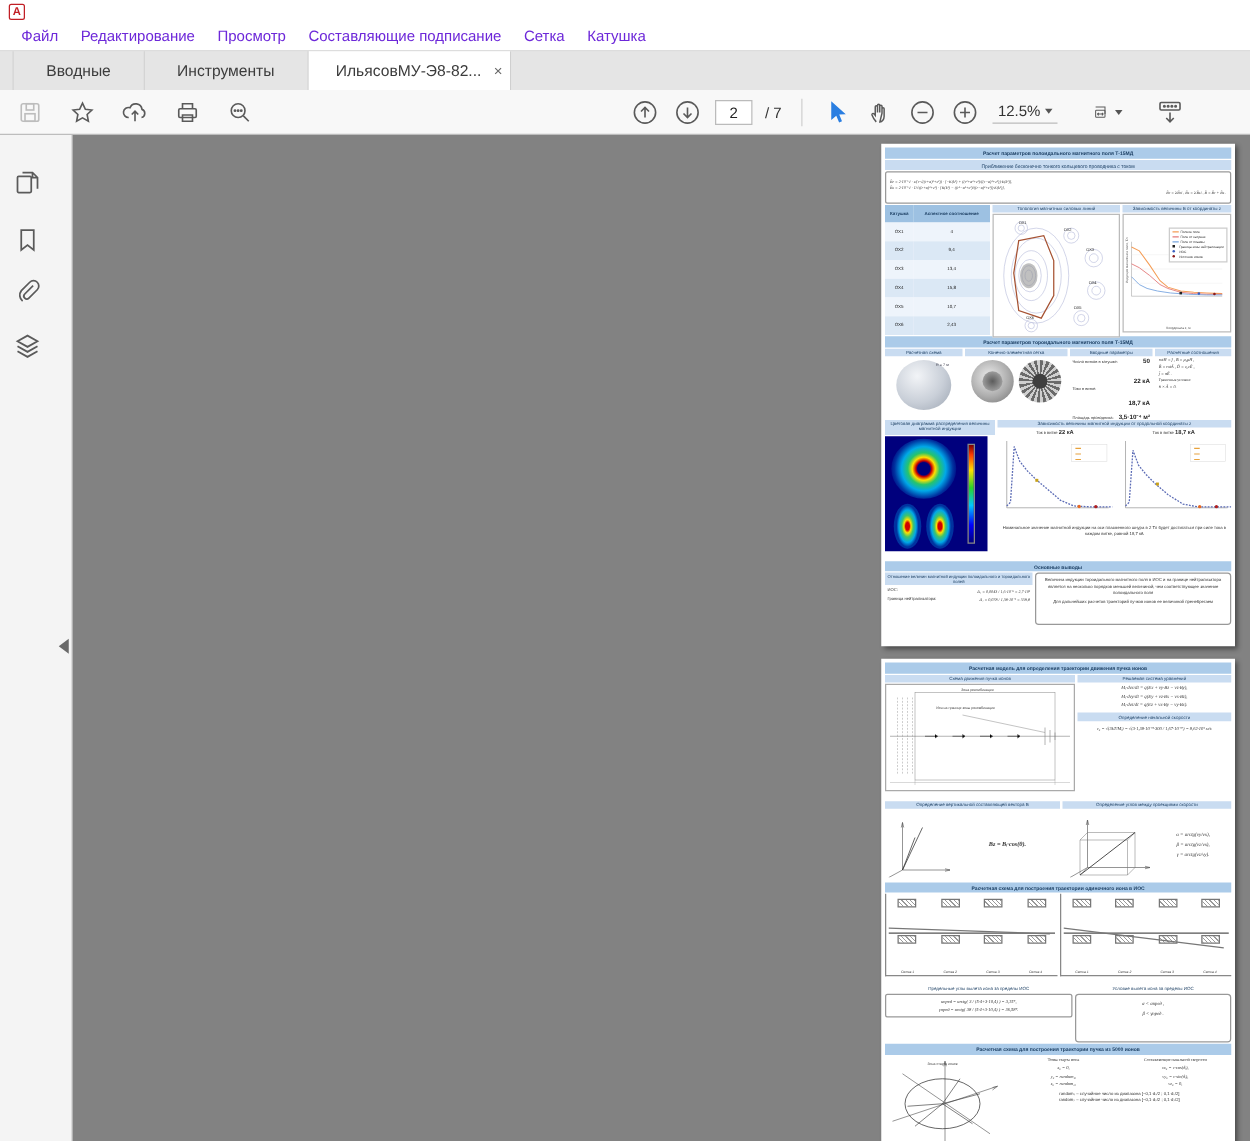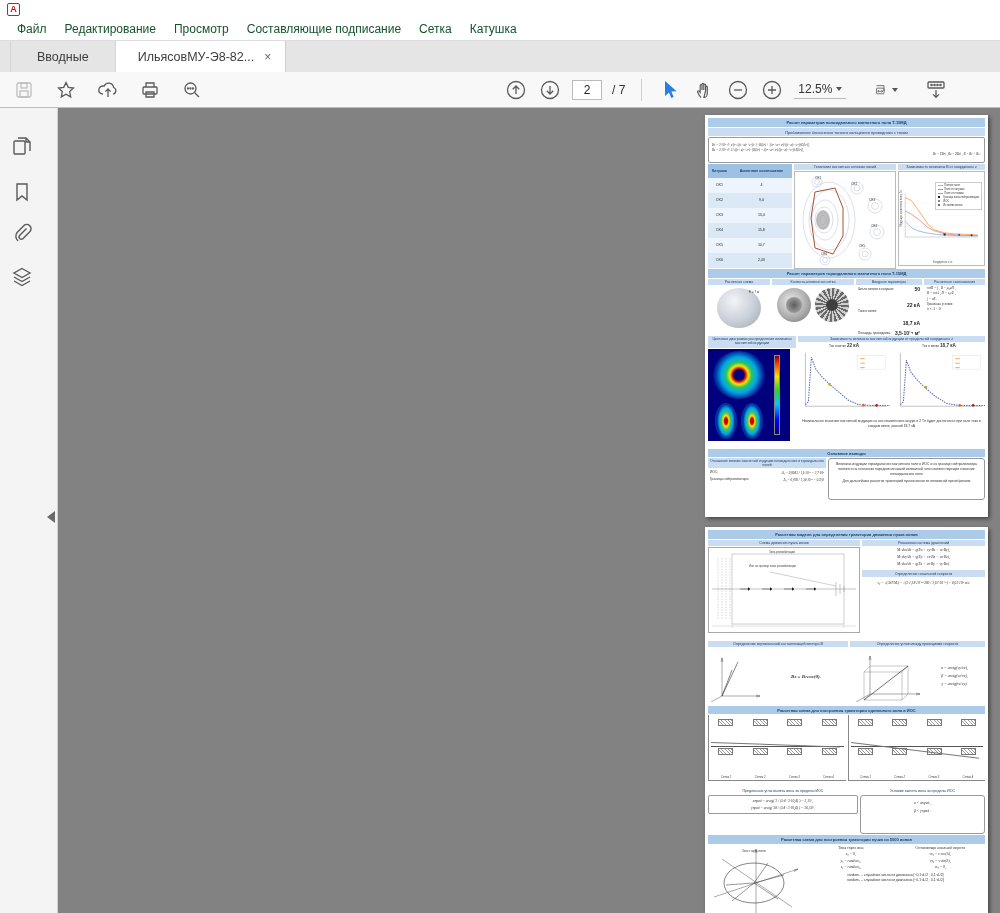--- a/index.html
+++ b/index.html
@@ -6,26 +6,26 @@
   html,body { width:1000px; height:913px; overflow:hidden;
     font-family:"Liberation Sans", sans-serif; background:#fff; }
 
   
   .titlebar { height:18px; background:#ffffff; display:flex; align-items:center; padding-left:7px; }
   .acrobat-logo { width:13px; height:13px; border:1.5px solid #c11f25; border-radius:2px;
     color:#c11f25; font-size:9px; font-weight:bold; line-height:10px; text-align:center; margin-right:7px; }
   .titlebar-text { font-size:12px; color:#222; }
 
   .menubar { height:22px; background:#ffffff; display:flex; align-items:center; padding-left:8px; }
-  .menu-item { font-size:12px; color:#14532d; padding:3px 9px; cursor:default; }
+  .menu-item { font-size:12px; color:#6d28d9; padding:3px 9px; cursor:default; }
 
   .tabbar { height:32px; background:#e5e5e5; display:flex; align-items:stretch; border-top:1px solid #ddd; }
   .tab { display:flex; align-items:center; padding:0 26px; font-size:12.5px; color:#3c3c3c; border-right:1px solid #d4d4d4; }
   .tab.first { border-left:1px solid #d4d4d4; margin-left:10px; }
-  .tab.active { background:#ffffff; border-right:1px solid #cfcfcf; padding:0 14px 0 22px; }
+  .tab.active { background:#ffffff; border-right:1px solid #cfcfcf; padding:0 6px 0 22px; }
   .tab-close { margin-left:10px; color:#666; font-size:12px; }
 
   .toolbar { height:36px; background:#f8f8f8; border-bottom:1px solid #bdbdbd;
     display:flex; align-items:center; }
   .tb-icon { width:24px; height:24px; display:flex; align-items:center; justify-content:center; }
   .tb-icon svg { display:block; }
   .tb-group-left { display:flex; gap:18px; margin-left:12px; }
   .tb-center { display:flex; align-items:center; gap:10px; margin-left:300px; }
   .page-input { width:30px; height:20px; border:1px solid #bbb; background:#fff; font-size:12px;
     text-align:center; color:#222; }
@@ -141,20 +141,21 @@
   <span class="menu-item">Файл</span>
   <span class="menu-item">Редактирование</span>
   <span class="menu-item">Просмотр</span>
   <span class="menu-item">Составляющие подписание</span>
   <span class="menu-item">Сетка</span>
   <span class="menu-item">Катушка</span>
 </div>
 
 <div class="tabbar">
   <div class="tab first">Вводные</div>
+  <div class="tab">Инструменты</div>
   <div class="tab active">
     <span>ИльясовМУ-Э8-82...</span>
     <span class="tab-close">×</span>
   </div>
 </div>
 
 <div class="toolbar">
   <div class="tb-group-left">
     <span class="tb-icon">
       <svg width="20" height="20" viewBox="0 0 20 20" fill="none" stroke="#bdbdbd" stroke-width="1.3">

